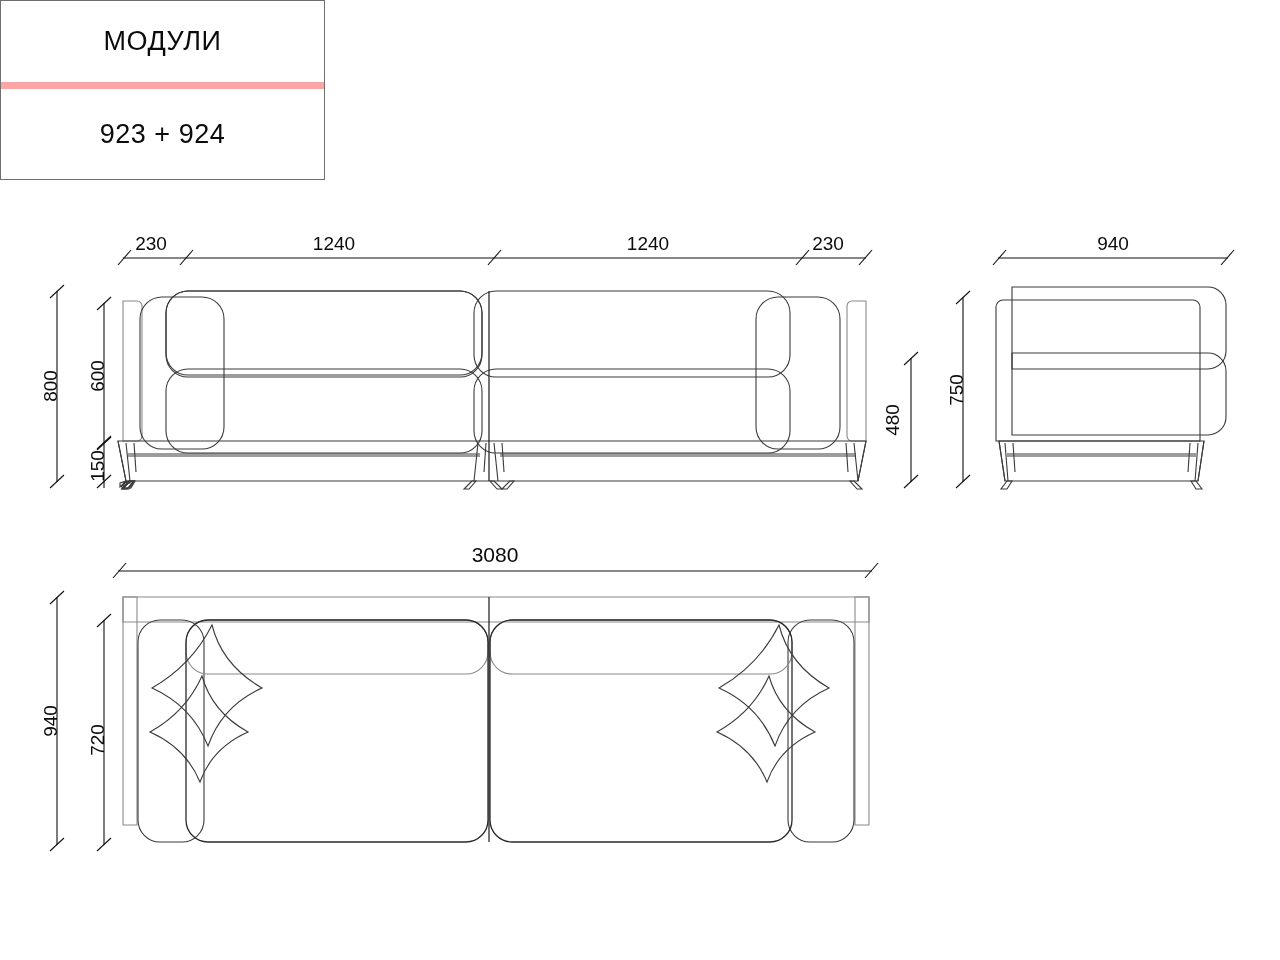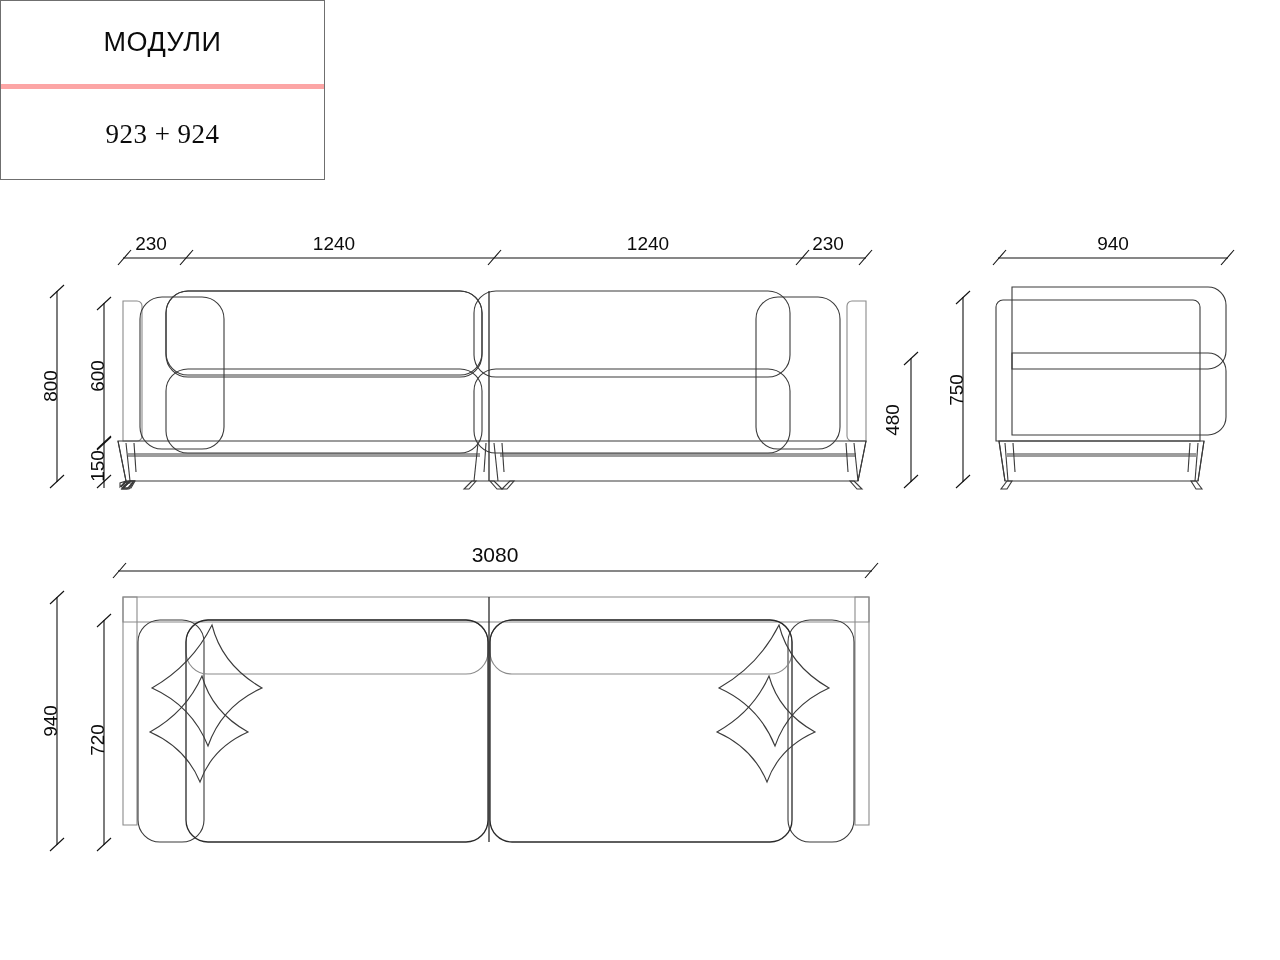--- a/index.html
+++ b/index.html
@@ -13,21 +13,21 @@
   #sheet{position:absolute;inset:0;width:1280px;height:960px;}
   .titleblock{
     position:absolute;left:0;top:0;
     border:1px solid #6f6f6f;
     box-sizing:border-box;
     background:#fff;
   }
   .tb-row{
     box-sizing:border-box;
     display:flex;align-items:center;justify-content:center;
-    border-bottom:5px solid #fca5a5;
+    border-bottom:7px solid #fca5a5;
   }
   .tb-row:last-child{border-bottom:none;}
   .tb-text{
     font-size:27px;
     letter-spacing:0.5px;
     color:#0b0b0b;
     line-height:1;
     white-space:nowrap;
   }
   svg{display:block;}
@@ -38,21 +38,21 @@
   .dimtext{font-size:19px;}
   .dimtext-lg{font-size:21px;}
 </style>
 </head>
 <body>
 
 <div class="titleblock" style="left:0px;top:0px;width:325px;height:180px;">
   <div class="tb-row" style="height:88px;">
     <span class="tb-text">МОДУЛИ</span>
   </div>
-  <div class="tb-row" style="height:91px;font-family:Liberation Serif, serif;">
+  <div class="tb-row" style="height:91px;">
     <span class="tb-text">923 + 924</span>
   </div>
 </div>
 
 <svg id="sheet" viewBox="0 0 1280 960" width="1280" height="960">
   <defs>
     <style>
       .ln  { fill:none; stroke:#3a3a3a; stroke-width:1.1; }
       .ln2 { fill:none; stroke:#2a2a2a; stroke-width:1.3; }
       .lnl { fill:none; stroke:#8a8a8a; stroke-width:1.1; }

